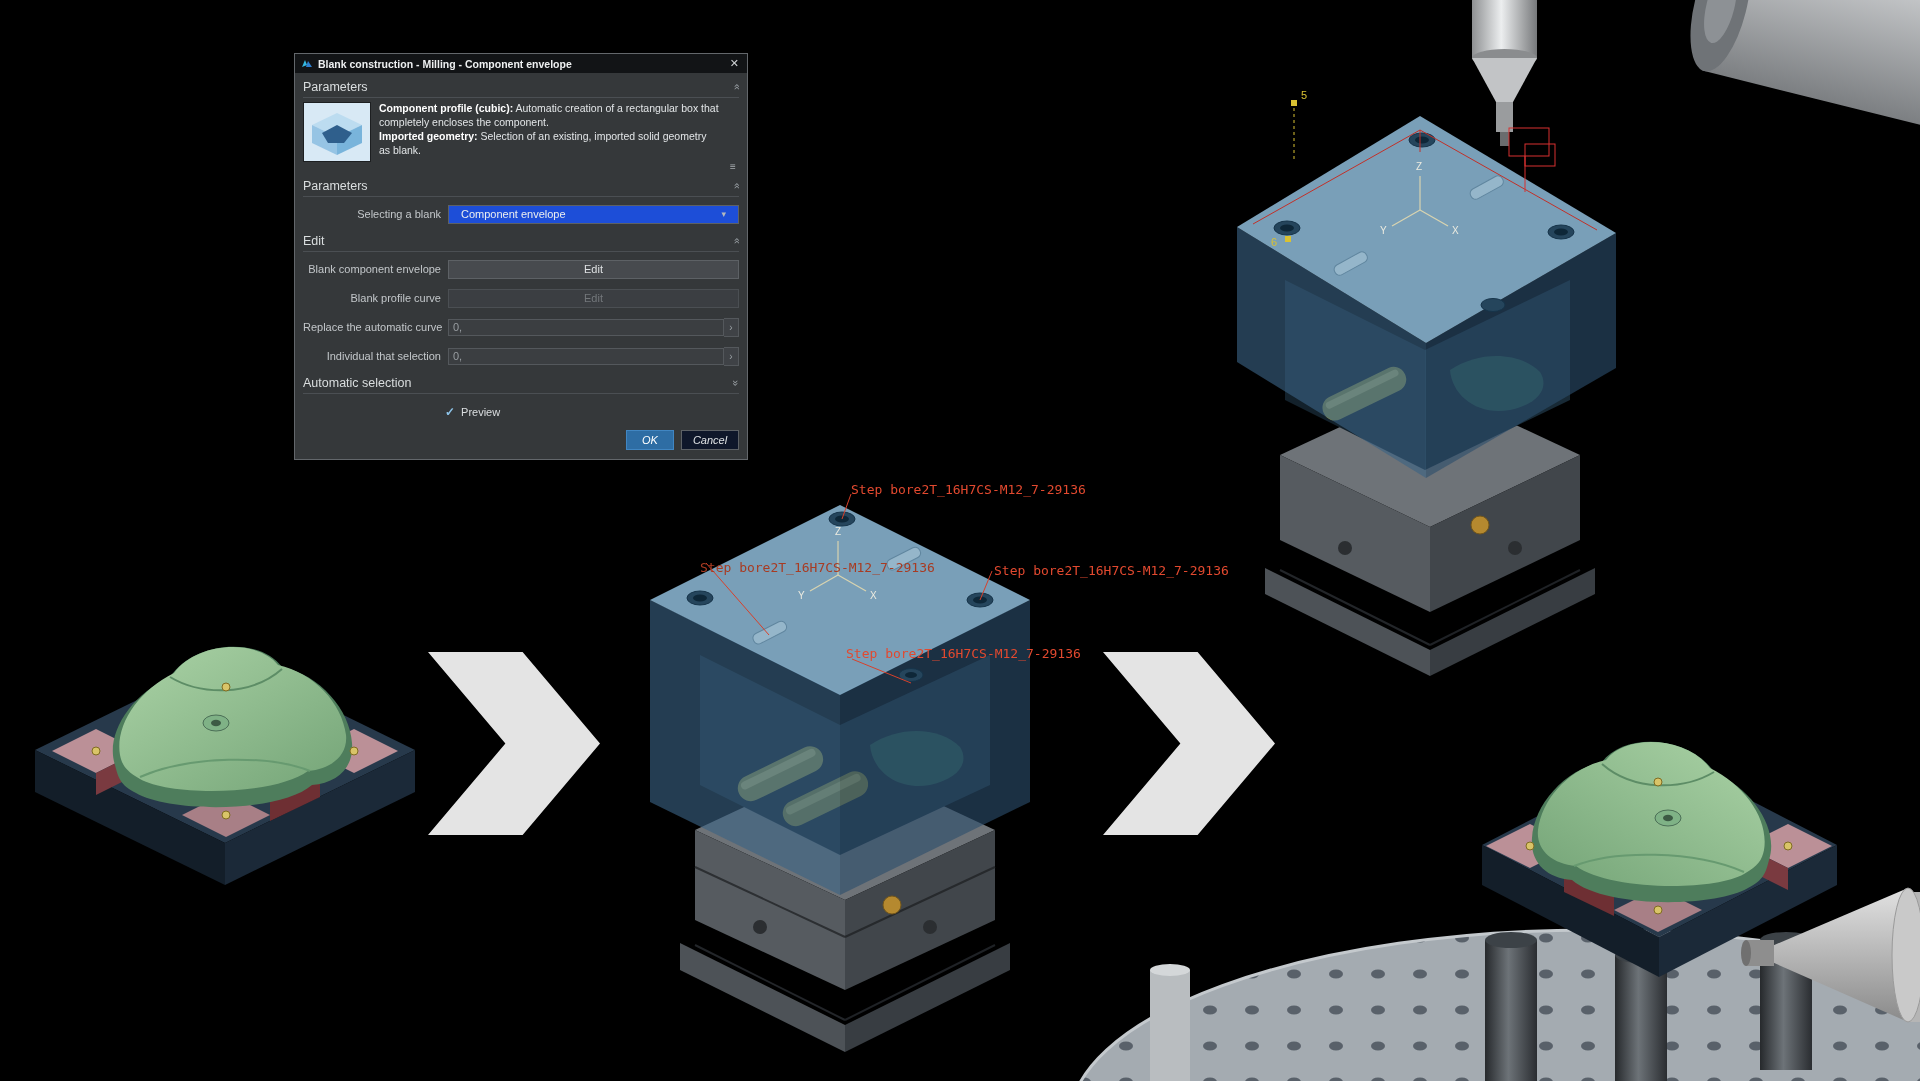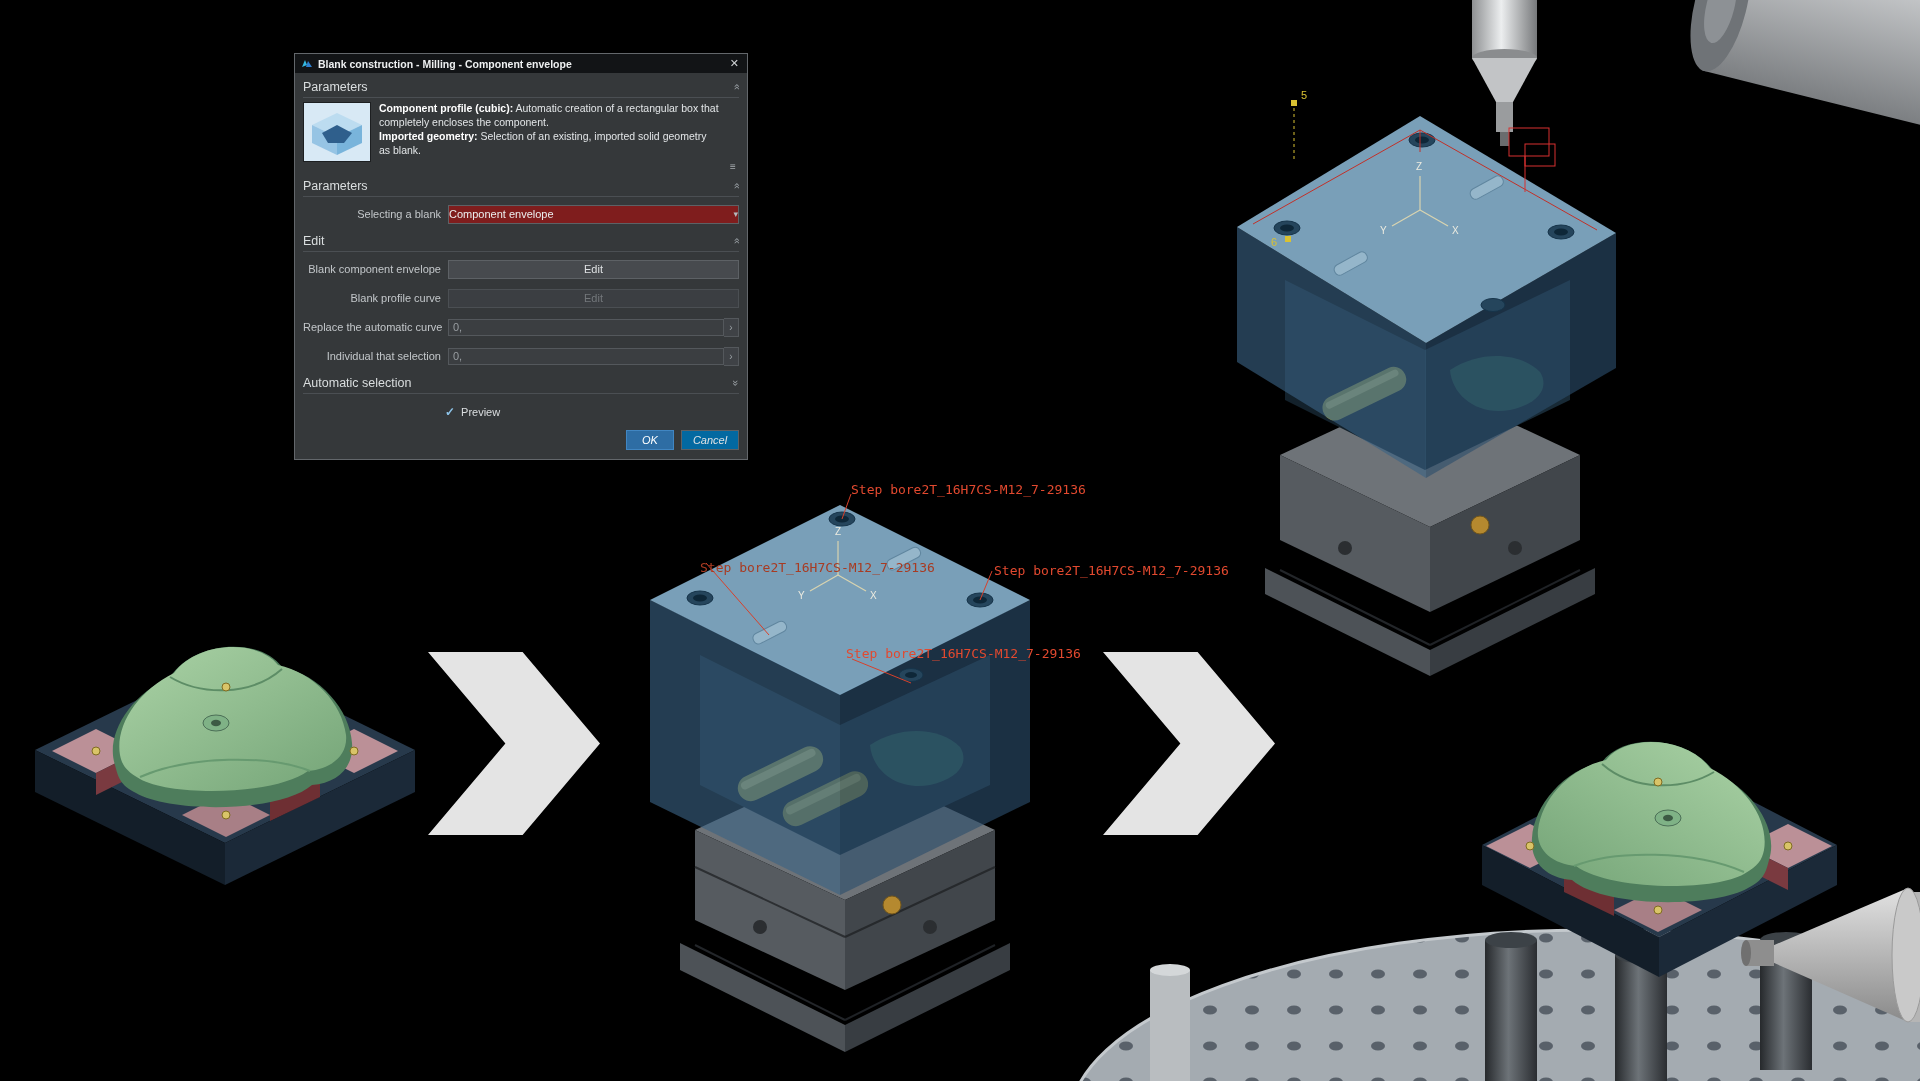--- a/index.html
+++ b/index.html
@@ -42,42 +42,42 @@
   .desc-wrap{display:flex;margin:3px 8px 6px;gap:8px;height:70px;overflow:hidden;}
   .thumb{width:66px;height:58px;flex:none;border:1px solid #1d1f21;}
   .desc-text{flex:1;font-size:10.5px;line-height:1.32;color:#e2e5e7;overflow:hidden;}
   .desc-text b{color:#ffffff;}
   .desc-scroll{width:12px;flex:none;display:flex;flex-direction:column;
     justify-content:flex-end;align-items:center;color:#a8adb1;font-size:10px;}
 
   .row{display:flex;align-items:center;margin:3px 8px;height:26px;}
   .row .label{width:138px;flex:none;text-align:right;padding-right:7px;
     color:#c3c7ca;font-size:11px;white-space:nowrap;}
-  .select{flex:1;height:17px;background:#7f1d1d;border:1px solid #5d6165;
-    display:flex;align-items:center;padding:0 0;color:#eceeef;}
+  .select{flex:1;height:17px;background:#1d4ed8;border:1px solid #5d6165;
+    display:flex;align-items:center;padding:0 12px;color:#eceeef;}
   .select .sel-text{flex:1;}
   .dd-arrow{color:#b4b9bd;font-size:9px;}
   .btn-edit{flex:1;height:17px;background:#474a4e;border:1px solid #5d6165;
     color:#dee1e3;text-align:center;line-height:17px;}
   .btn-edit.disabled{background:#3b3e42;color:#73777b;border-color:#4b4f53;}
   .field-input{flex:1;height:17px;background:#3b3e41;border:1px solid #54585c;
     color:#989da1;padding:0 4px;font-size:11px;font-family:"Liberation Sans",sans-serif;
     box-sizing:border-box;outline:none;}
   .picker{width:15px;height:19px;flex:none;background:#3f4246;border:1px solid #54585c;
     border-left:none;color:#9aa0a4;display:flex;align-items:center;
     justify-content:center;font-size:10px;box-sizing:border-box;}
 
   .preview-row{display:flex;align-items:center;gap:6px;margin:12px 8px 4px 150px;}
   .checkmark{color:#8ec5ea;font-weight:bold;font-size:12px;line-height:12px;}
   .preview-label{color:#dcdfe1;}
 
   .btn-row{display:flex;justify-content:flex-end;gap:7px;margin:12px 8px 9px;font-style:italic;}
   .btn{height:18px;line-height:18px;text-align:center;font-size:11px;padding:0 10px;}
   .btn-ok{background:#2e6da4;border:1px solid #4186c2;color:#fff;min-width:26px;}
-  .btn-cancel{background:#0369a1;border:1px solid #5d6165;color:#dfe2e4;min-width:36px;}
+  .btn-cancel{background:#0f172a;border:1px solid #5d6165;color:#dfe2e4;min-width:36px;}
 
   .axis-text{font-family:"Liberation Sans",sans-serif;font-size:10px;fill:#ecebe0;}
   .marker-text{font-family:"Liberation Sans",sans-serif;font-size:11px;fill:#d9c132;}
 </style>
 </head>
 <body>
 
 <svg class="scene" style="left:20px;top:545px;width:410px;height:350px" viewBox="0 0 410 350">
   <defs>
     <linearGradient id="a-green" x1="0" y1="0" x2="1" y2="1">

